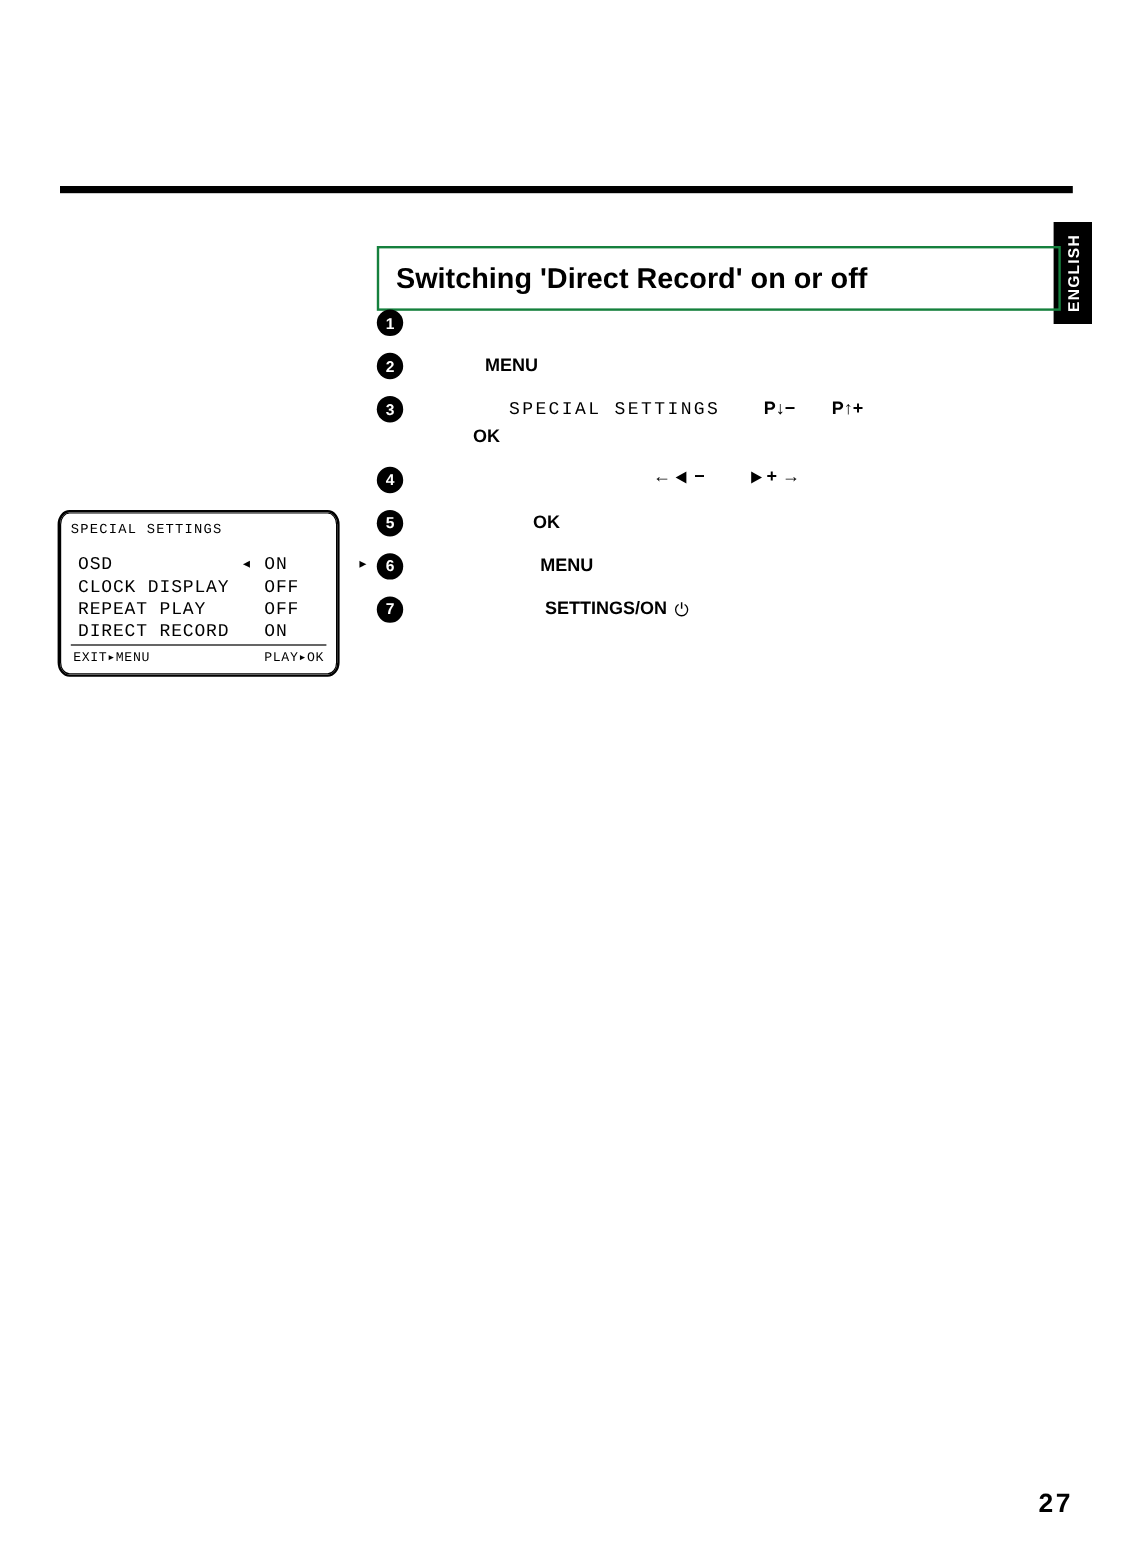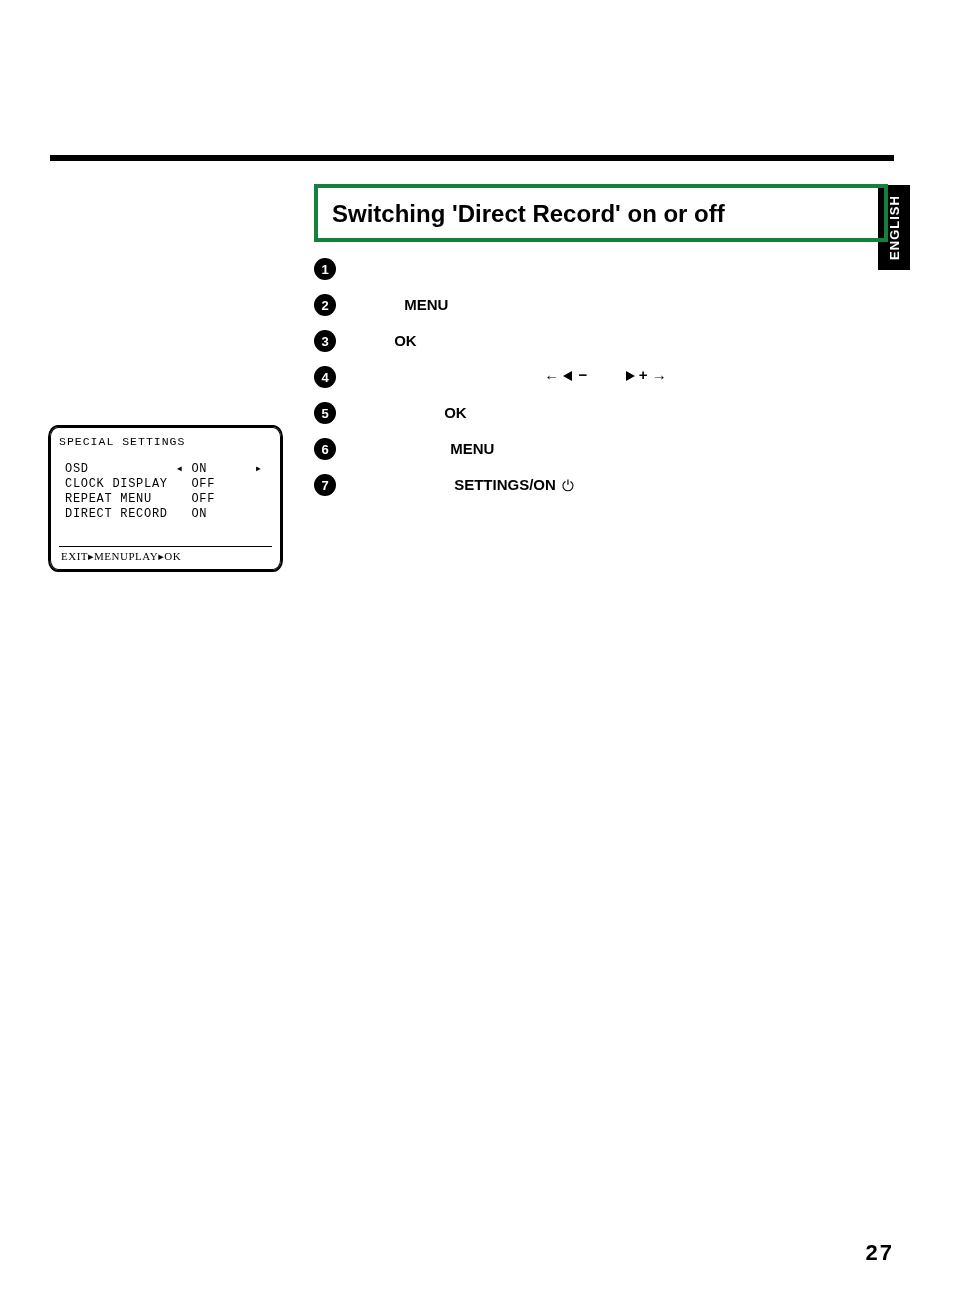--- a/index.html
+++ b/index.html
@@ -1,35 +1,35 @@
 <!DOCTYPE html>
 <html><head>
 <meta charset="utf-8">
 <style>
   html,body{margin:0;padding:0;background:#fff;color:#000;font-family:Arial,Helvetica,sans-serif}
   .page{width:954px;height:1302px;position:relative}
   .top-rule{position:absolute;left:50px;right:60px;top:155px;height:6px;background:#000}
-  .section-box{position:absolute;left:314px;top:184px;width:538px;border:4px solid #15803d;padding:12px 14px 10px}
+  .section-box{position:absolute;left:314px;top:205px;width:538px;border:2px solid #15803d;padding:12px 14px 10px}
   .section-title{font-weight:700;font-size:24px}
   .lang-tab{position:absolute;right:44px;top:185px;width:32px;height:85px;background:#000;color:#fff;display:flex;align-items:center;justify-content:center}
   .lang-tab span{transform:rotate(-90deg);font-size:13px;font-weight:700;letter-spacing:1px}
   .steps{position:absolute;left:314px;top:258px;width:540px}
   .step{display:flex;align-items:flex-start;margin-bottom:14px;font-size:15px}
   .bullet{width:22px;height:22px;border-radius:50%;background:#000;color:#fff;display:flex;align-items:center;justify-content:center;font-size:13px;font-weight:700;margin-right:14px;flex:none}
   .step-body{flex:1;line-height:1.45}
   .bold{font-weight:700}
   .mono{font-family:"Courier New",monospace;letter-spacing:2px}
   .sym{font-family:Arial,Helvetica,sans-serif}
   .osd{position:absolute;left:48px;top:425px;width:235px}
   .osd-outer{border:2px solid #000;border-radius:10px/12px;padding:6px 7px 5px;background:#fff;box-shadow:0 0 0 1px #000 inset}
   .osd-title{font-family:"Courier New",monospace;font-size:11.5px;letter-spacing:1px;margin:2px 0 14px 2px}
-  .osd-rows{font-family:"Courier New",monospace;font-size:12px;letter-spacing:0.7px;line-height:1.25;margin-left:8px;margin-bottom:24px}
+  .osd-rows{font-family:"Courier New",monospace;font-size:15px;letter-spacing:0.7px;line-height:1.25;margin-left:8px;}
   .osd-row{white-space:pre}
   .osd-divider{border-top:1px solid #000;margin:0 2px 3px}
-  .osd-footer{display:flex;justify-content:flex-start;font-family:Liberation Serif, serif;font-size:11px;letter-spacing:0.5px;padding:0 4px 2px}
+  .osd-footer{display:flex;justify-content:space-between;font-family:Liberation Mono, monospace;font-size:11px;letter-spacing:0.5px;padding:0 4px 2px}
   .pagenum{position:absolute;right:60px;bottom:36px;font-size:22px;font-weight:700;letter-spacing:2px}
   .tri{display:inline-block;width:0;height:0;border-top:5px solid transparent;border-bottom:5px solid transparent;vertical-align:-1px}
   .tri-l{border-right:9px solid #000;margin-right:2px}
   .tri-r{border-left:9px solid #000;margin-left:2px}
   .line2{margin-left:60px;margin-top:-2px}
 </style>
 </head>
 <body>
 <div class="page">
 
@@ -54,20 +54,28 @@
       <div class="bullet">2</div>
       <div class="step-body">
         <span style="display:inline-block;width:50px"></span>
         <span class="bold">MENU</span>
       </div>
     </div>
 
     <div class="step">
       <div class="bullet">3</div>
       <div class="step-body">
+        <div>
+          <span style="display:inline-block;width:70px"></span>
+          <span class="mono">SPECIAL SETTINGS</span>
+          <span style="display:inline-block;width:28px"></span>
+          <span class="bold sym">P↓−</span>
+          <span style="display:inline-block;width:22px"></span>
+          <span class="bold sym">P↑+</span>
+        </div>
         <div>
           <span style="display:inline-block;width:40px"></span>
           <span class="bold">OK</span>
         </div>
       </div>
     </div>
 
     <div class="step">
       <div class="bullet">4</div>
       <div class="step-body">
@@ -110,21 +118,21 @@
     </div>
 
   </div>
 
   <div class="osd">
     <div class="osd-outer">
       <div class="osd-title">SPECIAL SETTINGS</div>
       <div class="osd-rows">
         <div class="osd-row"><span>OSD</span>           ◂ <span>ON</span>      ▸</div>
         <div class="osd-row"><span>CLOCK DISPLAY</span>   <span>OFF</span></div>
-        <div class="osd-row"><span>REPEAT MENU</span>     <span>OFF</span></div>
+        <div class="osd-row"><span>REPEAT PLAY</span>     <span>OFF</span></div>
         <div class="osd-row"><span>DIRECT RECORD</span>   <span>ON</span></div>
       </div>
       <div class="osd-divider"></div>
       <div class="osd-footer">
         <span><span>EXIT</span>▸<span>MENU</span></span>
         <span><span>PLAY</span>▸<span>OK</span></span>
       </div>
     </div>
   </div>
 

